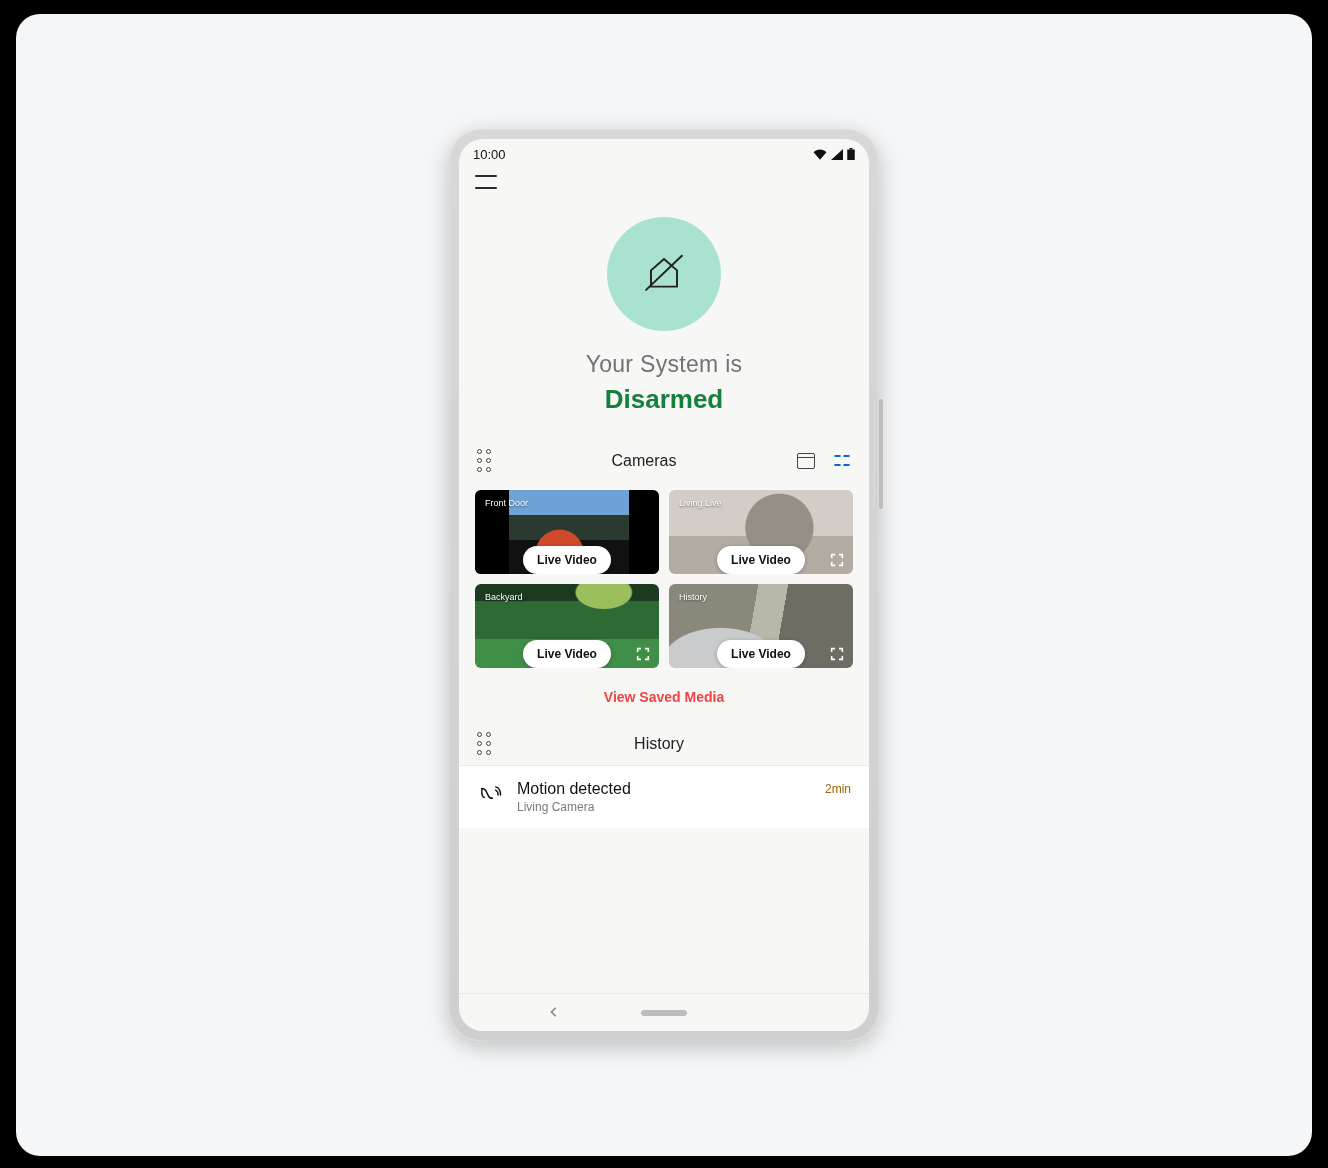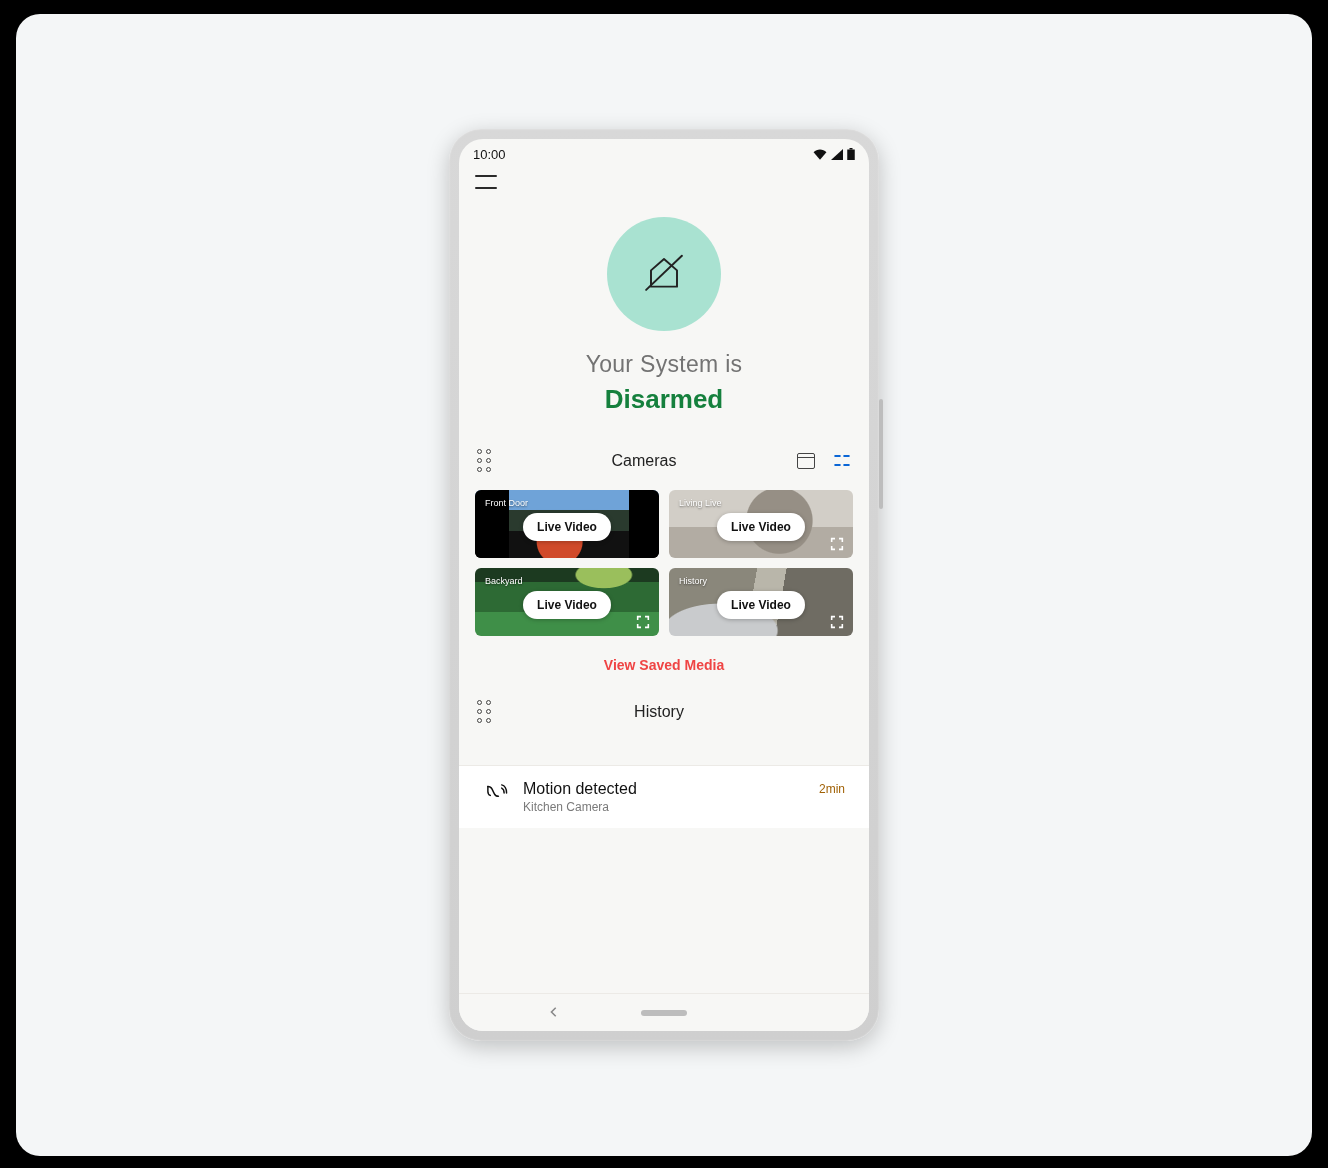--- a/index.html
+++ b/index.html
@@ -92,25 +92,25 @@
   .gridview { display:grid; grid-template-columns:repeat(2,7px); grid-template-rows:repeat(2,7px); gap:2px; }
   .gridview span { border:1.6px solid #0a66d6; border-radius:1.5px; }
 
   .cam-grid {
     display:grid;
     grid-template-columns: 1fr 1fr;
     gap: 10px;
     padding: 10px 16px 0;
   }
   .cam {
-    height: 68px;
+    height: 84px;
     border-radius:6px;
     position:relative;
     overflow:hidden;
-    display:flex; align-items:center; justify-content:center;
+    display:flex; align-items:flex-end; justify-content:center;
     color:#fff;
   }
   .cam .label {
     position:absolute; top:8px; left:10px;
     font-size:9px; font-weight:500; text-shadow:0 1px 2px rgba(0,0,0,.5);
   }
   .cam .live-btn {
     background:#fff; color:#111; border:none;
     padding:7px 14px; font-size:12px; font-weight:700;
     border-radius:99px; cursor:pointer;
@@ -142,25 +142,24 @@
     padding: 20px 0 10px;
   }
   .saved-link a { color:#ef4444; font-weight:700; font-size:14px; text-decoration:none; }
 
   .history-head { display:flex; align-items:center; padding: 16px 18px 10px; }
   .history-head .title { flex:1; text-align:center; font-size:16px; font-weight:500; color:#222; }
   .history-head .spacer { width:24px; }
 
   .history-item {
     background:#fff;
-    display:flex; align-items:flex-start;
-    padding: 14px 24px;
+    display:flex; align-items:center;
+    padding: 14px 18px;
     gap:14px;
     border-top:1px solid #eceae6;
-    margin-top:32px;
   }
   .history-item .texts { flex:1; }
   .history-item .title { font-size:16px; color:#111; font-weight:400; }
   .history-item .sub { font-size:12px; color:#7a7a7a; margin-top:2px; }
   .history-item .time { font-size:12px; color:#a16207; align-self:flex-start; margin-top:2px; }
 
   .navbar {
     margin-top:auto;
     height:38px;
     display:flex; align-items:center; justify-content:center;
@@ -300,21 +299,21 @@
       <div class="history-item">
         <span>
           <svg width="26" height="26" viewBox="0 0 32 32" fill="none" stroke="#111" stroke-width="1.8" stroke-linecap="round">
             <path d="M6 8c2 0 4 1 5 3l3 6c1 2 3 3 5 3"></path>
             <path d="M6 8v6c0 2 1 4 3 5"></path>
             <path d="M23 10c2 1 3 3 3 6M23 6c4 1 6 5 6 10"></path>
           </svg>
         </span>
         <div class="texts">
           <div class="title">Motion detected</div>
-          <div class="sub">Kitchen Camera</div>
+          <div class="sub">Living Camera</div>
         </div>
         <div class="time">2min</div>
       </div>
 
       <div class="navbar">
         <span class="nav-back">
           <svg width="10" height="12" viewBox="0 0 10 14" fill="none" stroke="#888" stroke-width="1.8">
               <path d="M7 2L2 7l5 5"></path>
             </svg>
         </span>

